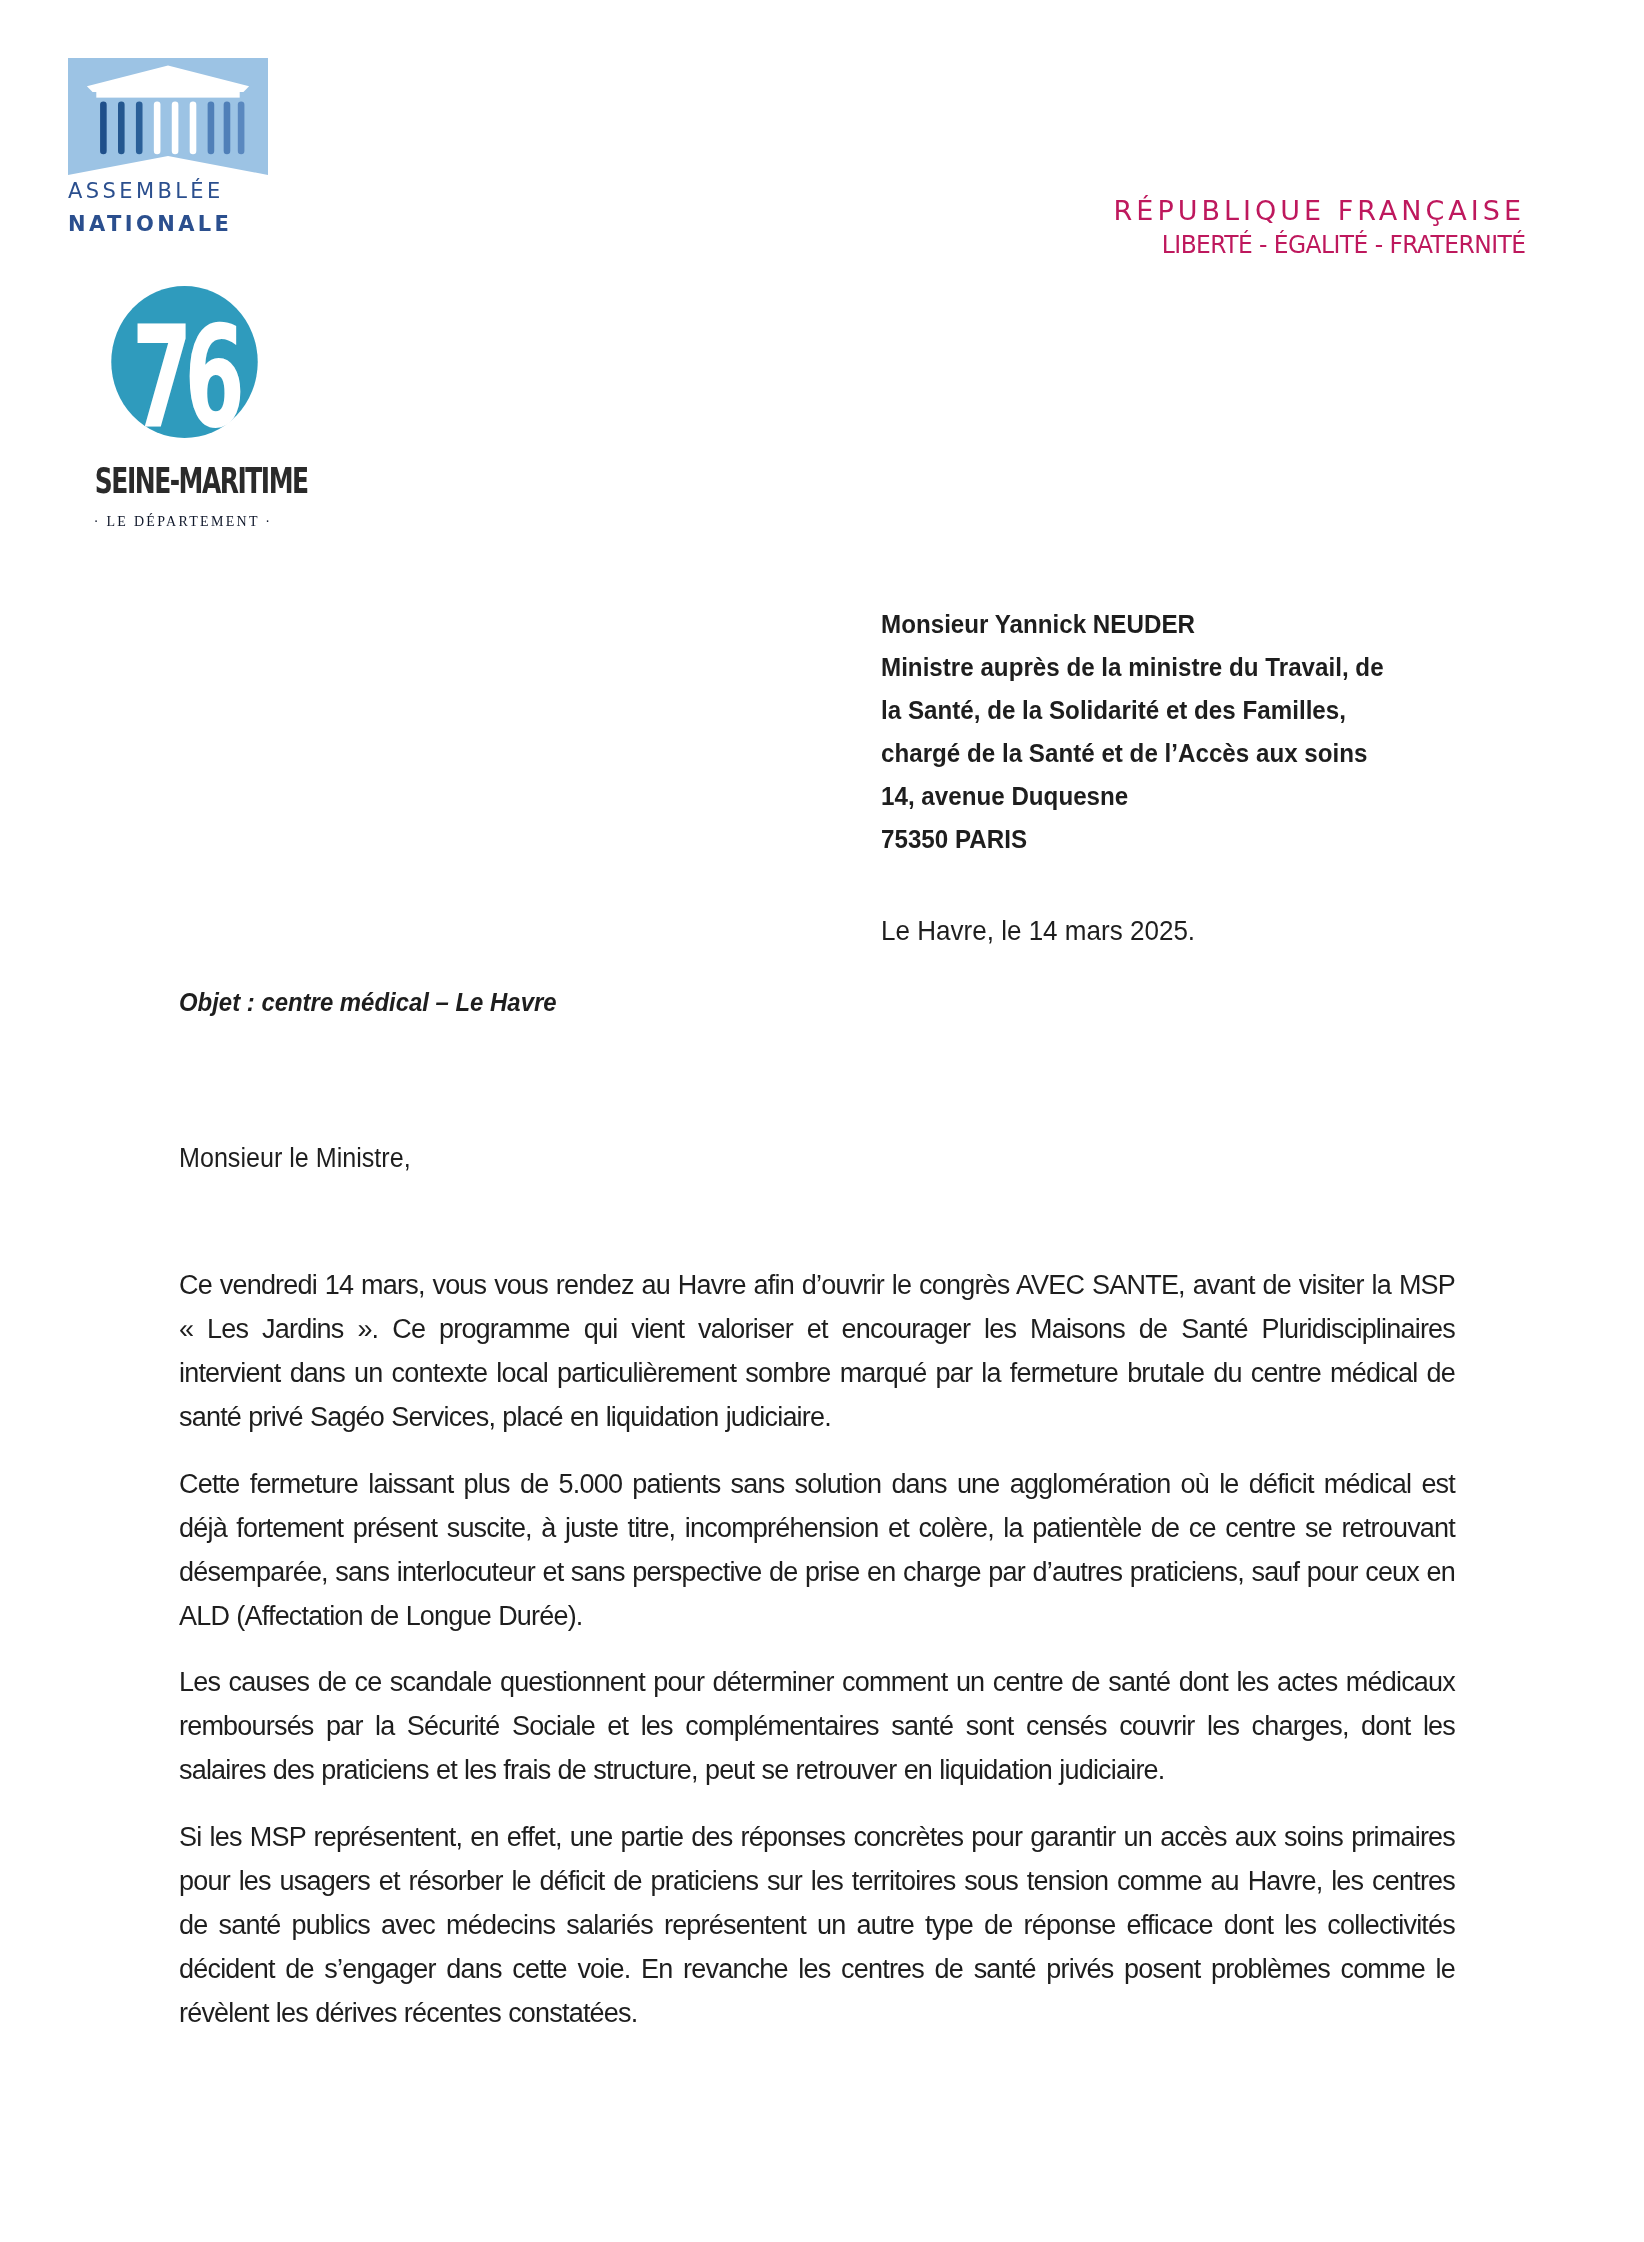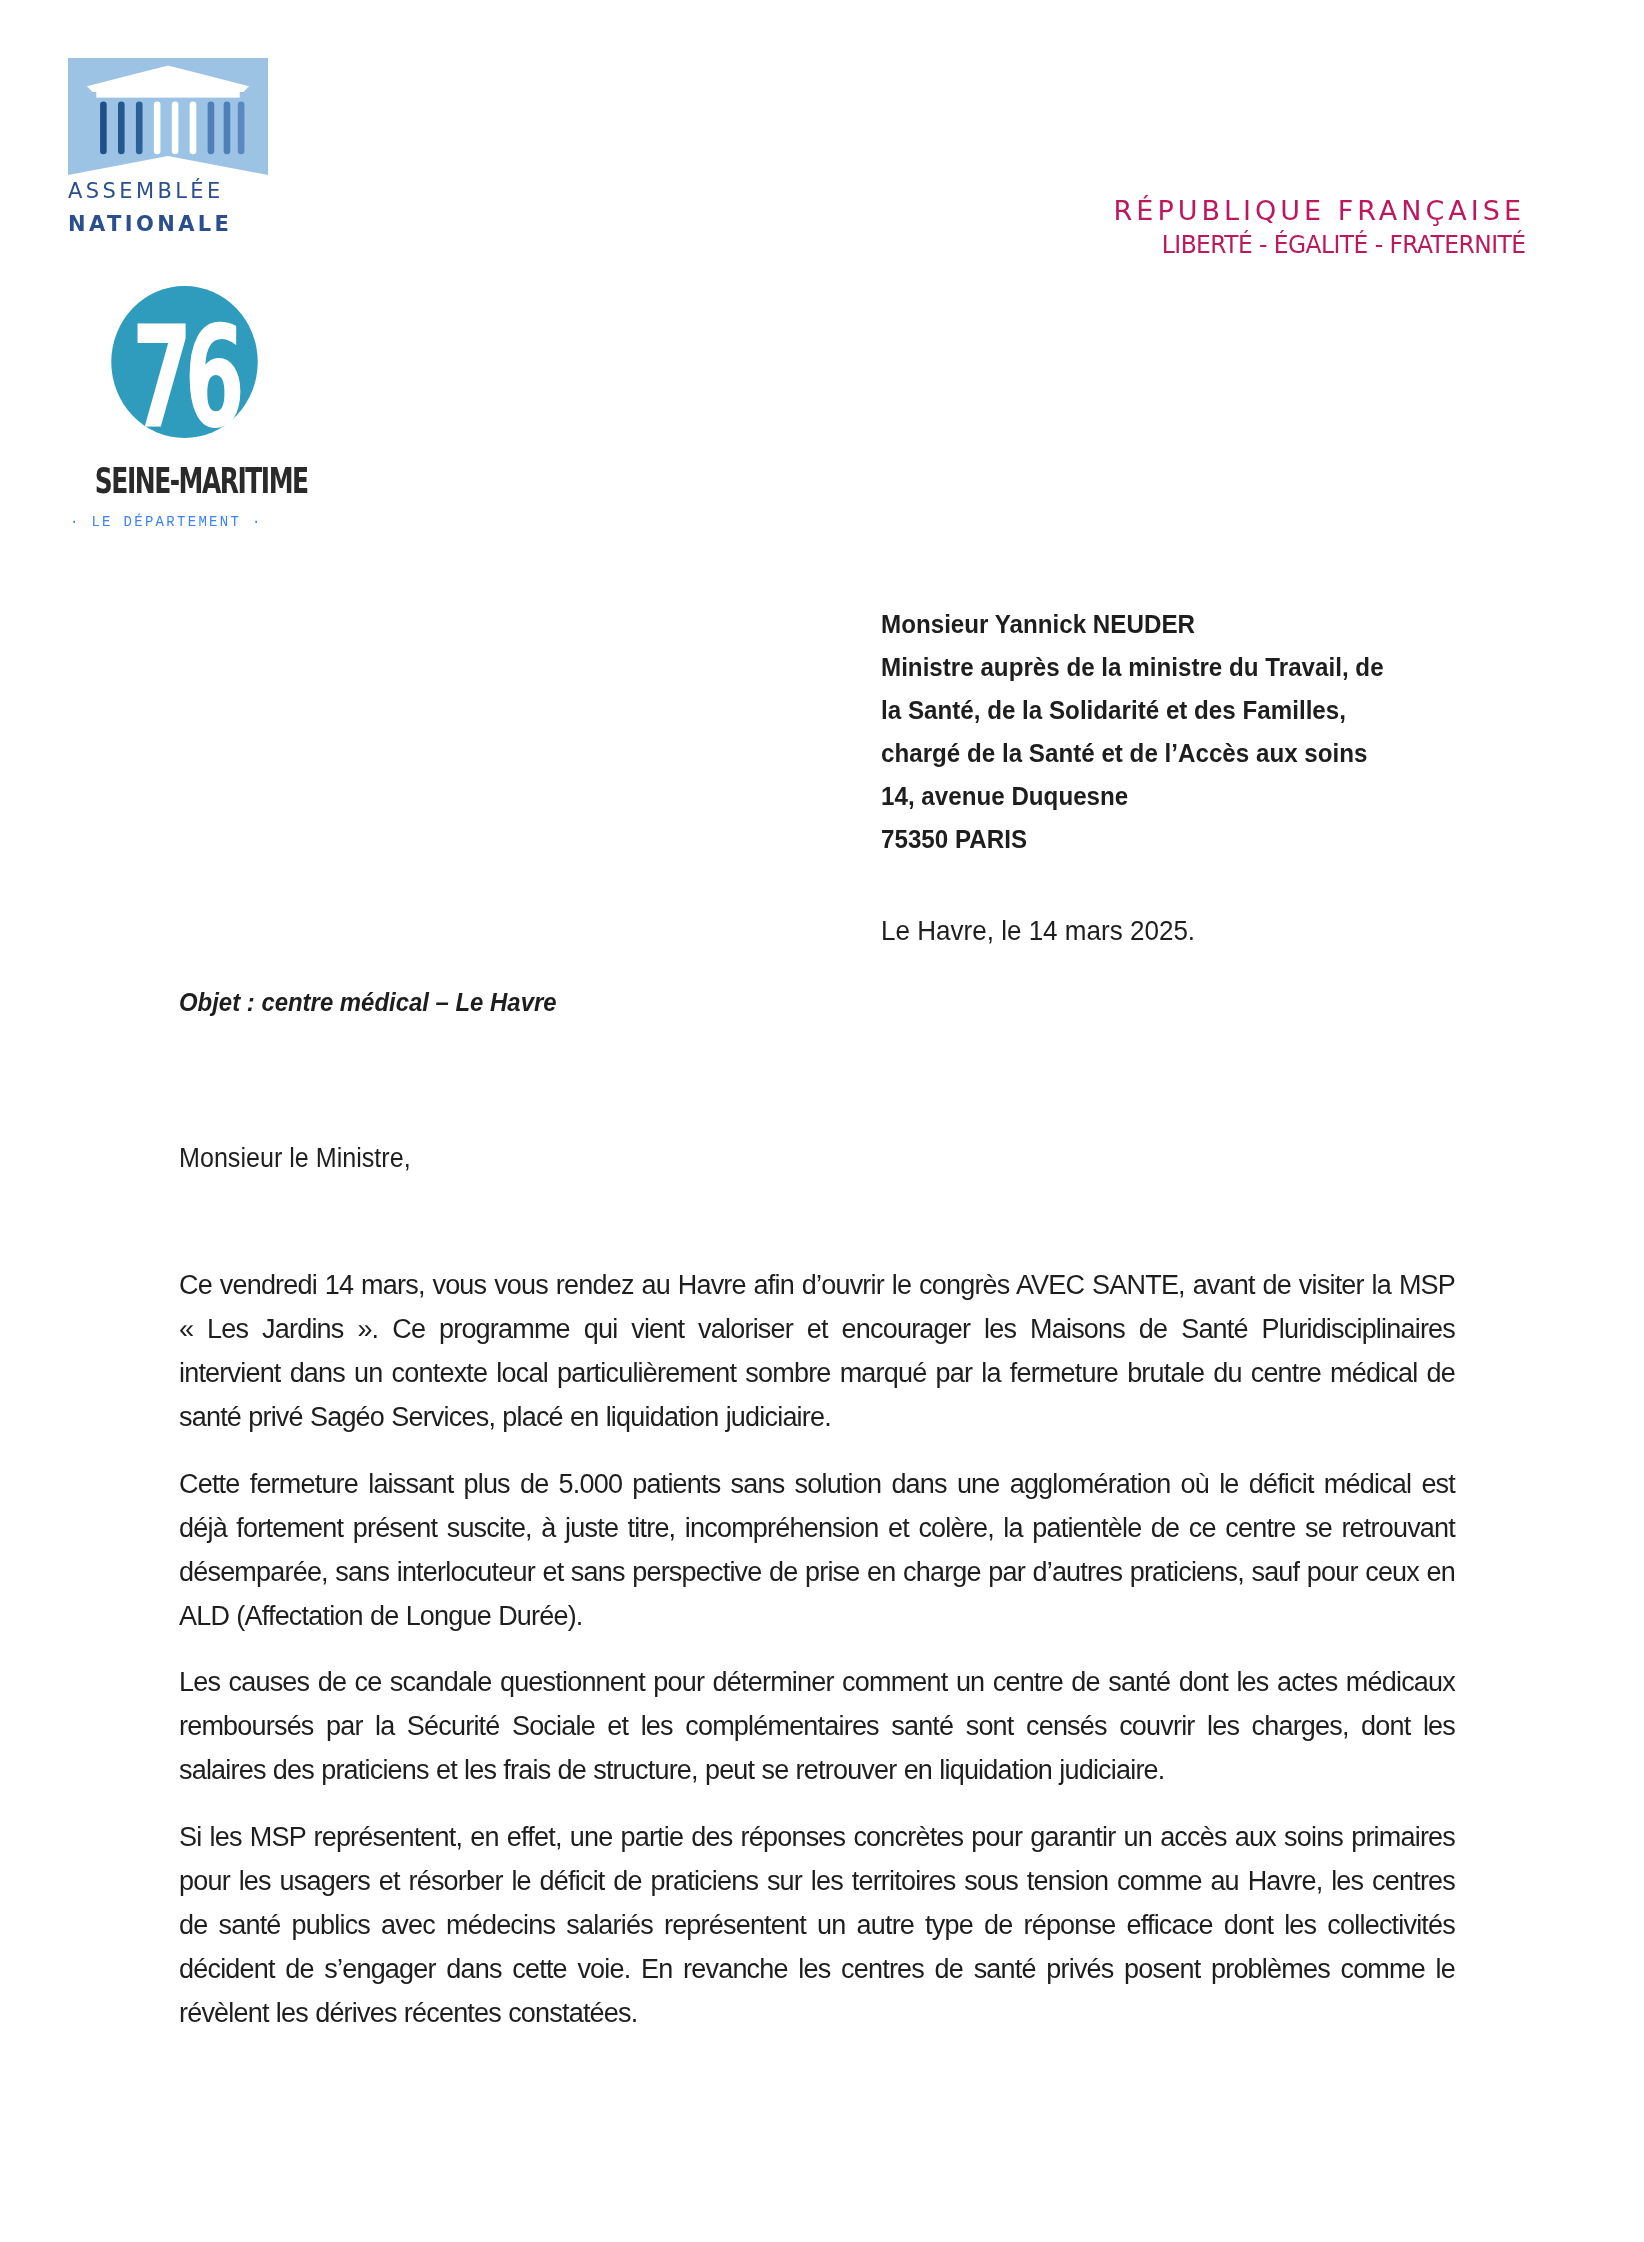--- a/index.html
+++ b/index.html
@@ -16,23 +16,23 @@
   #an-line1 { top:118px; }
   #an-line2 { top:151px;font-weight:bold; }
 
   
   #sm-logo { left:70px; top:282px; width:226px; height:254px; }
   #sm-circle { position:absolute; left:40px; top:2.8px; width:149px; height:154px; }
   #sm-name { position:absolute; left:0; top:177px; width:226px; text-align:center;
              font-family:"DejaVu Sans", sans-serif; font-weight:bold; font-size:32px;
              letter-spacing:-1.9px; color:#2a2a2a; transform:scaleY(1.12) scaleX(0.78);
              transform-origin:center top; white-space:nowrap; }
-  #sm-sub { position:absolute; left:0; top:232px; width:226px; text-align:left;
-            font-family:Liberation Mono, monospace; font-size:14px; letter-spacing:2.3px;
-            color:#3b82f6; white-space:nowrap; }
+  #sm-sub { position:absolute; left:0; top:232px; width:226px; text-align:center;
+            font-family:Liberation Serif, serif; font-size:14px; letter-spacing:2.3px;
+            color:#0f172a; white-space:nowrap; }
 
   
   #rf { right:119px; top:171px; text-align:right; color:#be185d;margin-top:23px; }
   #rf-line1 { font-family:"DejaVu Sans", sans-serif; font-size:27px; letter-spacing:4px; line-height:34px; }
   #rf-line2 { font-family:"DejaVu Sans", sans-serif; font-size:25.4px; letter-spacing:-0.6px; line-height:32px;
               transform:scaleX(0.92); transform-origin:right center; }
 
   
   #recipient { left:881px; top:603px; font-weight:bold; font-size:26px; line-height:43px; color:#1e1e1e;
                transform:scaleX(0.93); transform-origin:left top; white-space:nowrap; }

